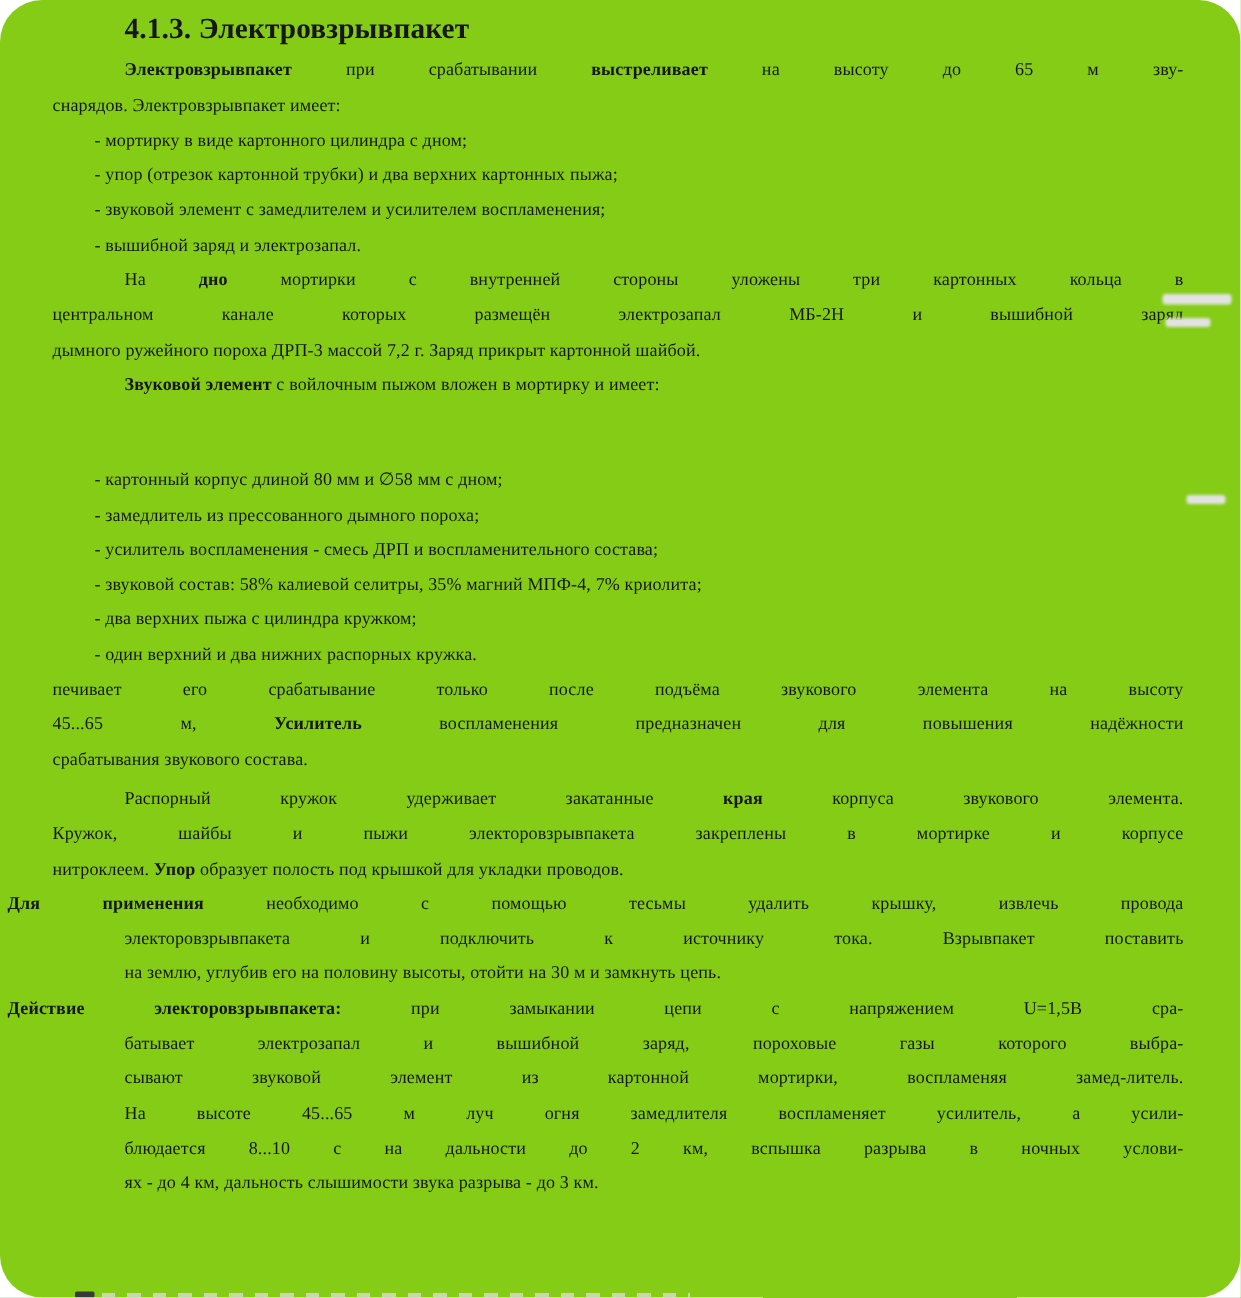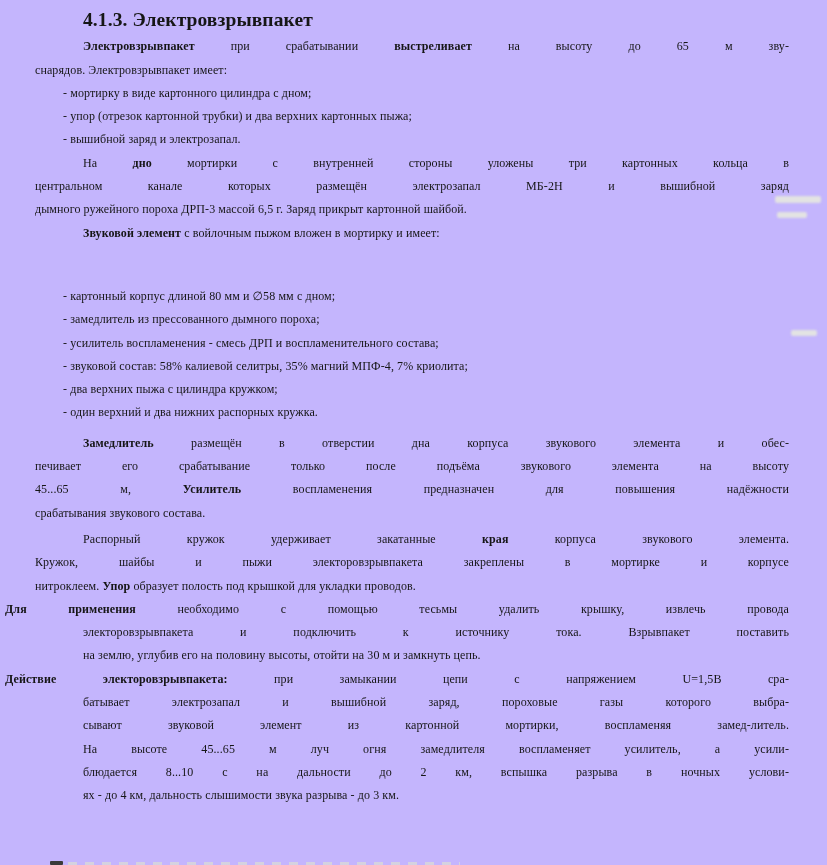--- a/index.html
+++ b/index.html
@@ -4,24 +4,25 @@
 <style>
   html, body {
     margin: 0;
     padding: 0;
     background: #ffffff;
   }
   .page {
     position: relative;
     width: 827px;
     height: 865px;
-    background: #c4b5fd;
+    background: #84cc16;
     overflow: hidden;
     font-family: "Liberation Serif", "DejaVu Serif", serif;
     color: #161616;
+    border-radius: 28px;
   }
   .text-block {
     padding: 8px 38px 0 35px;
   }
   .line {
     font-size: 12px;
     line-height: 23.3px;
     text-align: justify;
     text-align-last: justify;
     white-space: normal;
@@ -58,32 +59,32 @@
 </head>
 <body>
 
 <div class="page">
   <div class="text-block">
       <div class="line last heading" style="padding-left: 48px;"><span class="b">4.1.3. Электровзрывпакет</span></div>
       <div class="line" style="padding-left: 48px;"><span class="b">Электровзрывпакет</span><span> при срабатывании </span><span class="b">выстреливает</span><span> на высоту до 65 м зву-</span></div>
       <div class="line last"><span>снарядов. Электровзрывпакет имеет:</span></div>
       <div class="line last" style="padding-left: 28px;"><span>- мортирку в виде картонного цилиндра с дном;</span></div>
       <div class="line last" style="padding-left: 28px;"><span>- упор (отрезок картонной трубки) и два верхних картонных пыжа;</span></div>
+      <div class="line last" style="padding-left: 28px;"><span>- звуковой элемент с замедлителем и усилителем воспламенения;</span></div>
       <div class="line last" style="padding-left: 28px;"><span>- вышибной заряд и электрозапал.</span></div>
       <div class="line" style="padding-left: 48px;"><span>На </span><span class="b">дно</span><span> мортирки с внутренней стороны уложены три картонных кольца в</span></div>
       <div class="line"><span>центральном канале которых размещён электрозапал МБ-2Н и вышибной заряд</span></div>
-      <div class="line last"><span>дымного ружейного пороха ДРП-3 массой 6,5 г. Заряд прикрыт картонной шайбой.</span></div>
+      <div class="line last"><span>дымного ружейного пороха ДРП-3 массой 7,2 г. Заряд прикрыт картонной шайбой.</span></div>
       <div class="line last" style="padding-left: 48px;"><span class="b">Звуковой элемент</span><span> с войлочным пыжом вложен в мортирку и имеет:</span></div>
       <div class="line last" style="padding-left: 28px; margin-top: 40px;"><span>- картонный корпус длиной 80 мм и ∅58 мм с дном;</span></div>
       <div class="line last" style="padding-left: 28px;"><span>- замедлитель из прессованного дымного пороха;</span></div>
       <div class="line last" style="padding-left: 28px;"><span>- усилитель воспламенения - смесь ДРП и воспламенительного состава;</span></div>
       <div class="line last" style="padding-left: 28px;"><span>- звуковой состав: 58% калиевой селитры, 35% магний МПФ-4, 7% криолита;</span></div>
       <div class="line last" style="padding-left: 28px;"><span>- два верхних пыжа с цилиндра кружком;</span></div>
       <div class="line last" style="padding-left: 28px;"><span>- один верхний и два нижних распорных кружка.</span></div>
-      <div class="line" style="padding-left: 48px; margin-top: 7px;"><span class="b">Замедлитель</span><span> размещён в отверстии дна корпуса звукового элемента и обес-</span></div>
       <div class="line"><span>печивает его срабатывание только после подъёма звукового элемента на высоту</span></div>
       <div class="line"><span>45...65 м, </span><span class="b">Усилитель</span><span> воспламенения предназначен для повышения надёжности</span></div>
       <div class="line last"><span>срабатывания звукового состава.</span></div>
       <div class="line" style="padding-left: 48px; margin-top: 3px;"><span>Распорный кружок удерживает закатанные </span><span class="b">края</span><span> корпуса звукового элемента.</span></div>
       <div class="line"><span>Кружок, шайбы и пыжи электоровзрывпакета закреплены в мортирке и корпусе</span></div>
       <div class="line last"><span>нитроклеем. </span><span class="b">Упор</span><span> образует полость под крышкой для укладки проводов.</span></div>
       <div class="line" style="margin-left: -30px;"><span class="b">Для применения</span><span> необходимо с помощью тесьмы удалить крышку, извлечь провода</span></div>
       <div class="line" style="padding-left: 48px;"><span>электоровзрывпакета и подключить к источнику тока. Взрывпакет поставить</span></div>
       <div class="line last" style="padding-left: 48px;"><span>на землю, углубив его на половину высоты, отойти на 30 м и замкнуть цепь.</span></div>
       <div class="line" style="margin-left: -30px;"><span class="b">Действие электоровзрывпакета:</span><span> при замыкании цепи с напряжением U=1,5В сра-</span></div>

